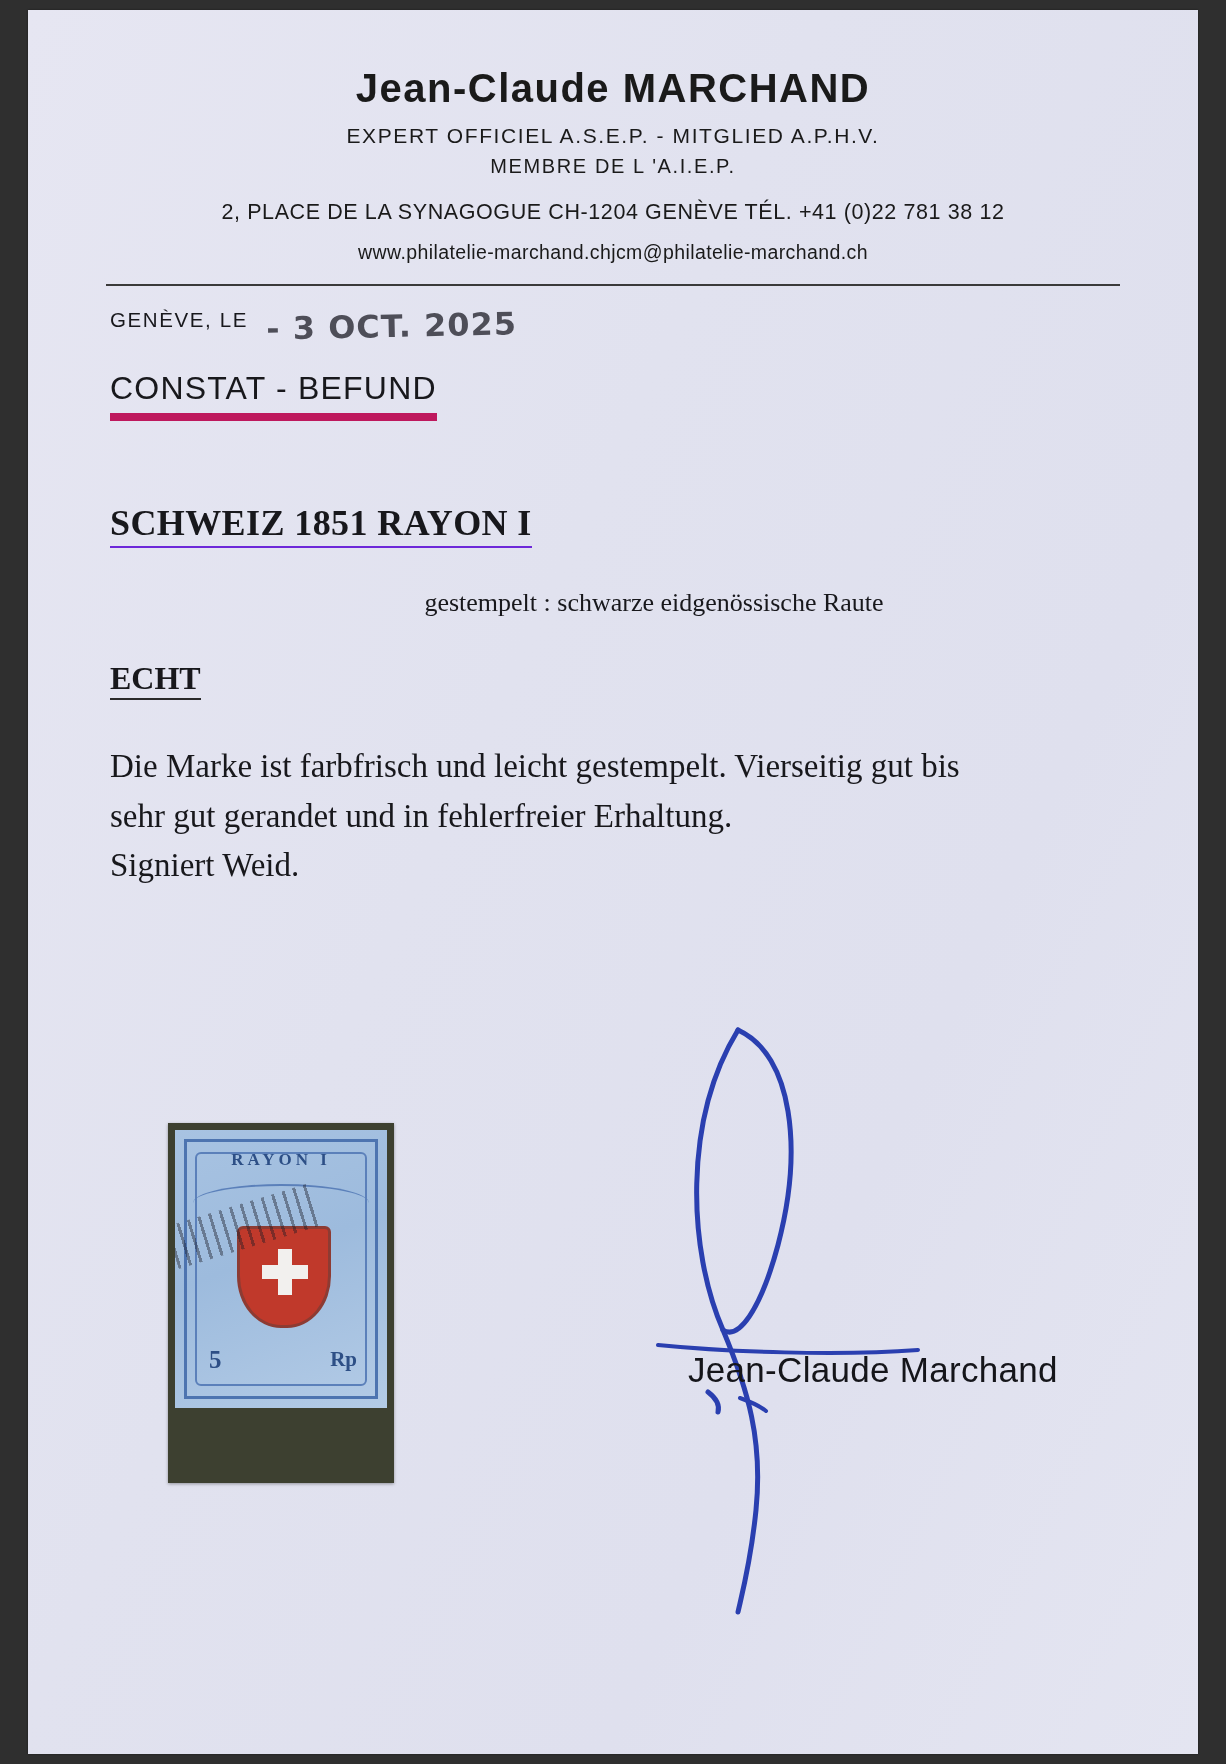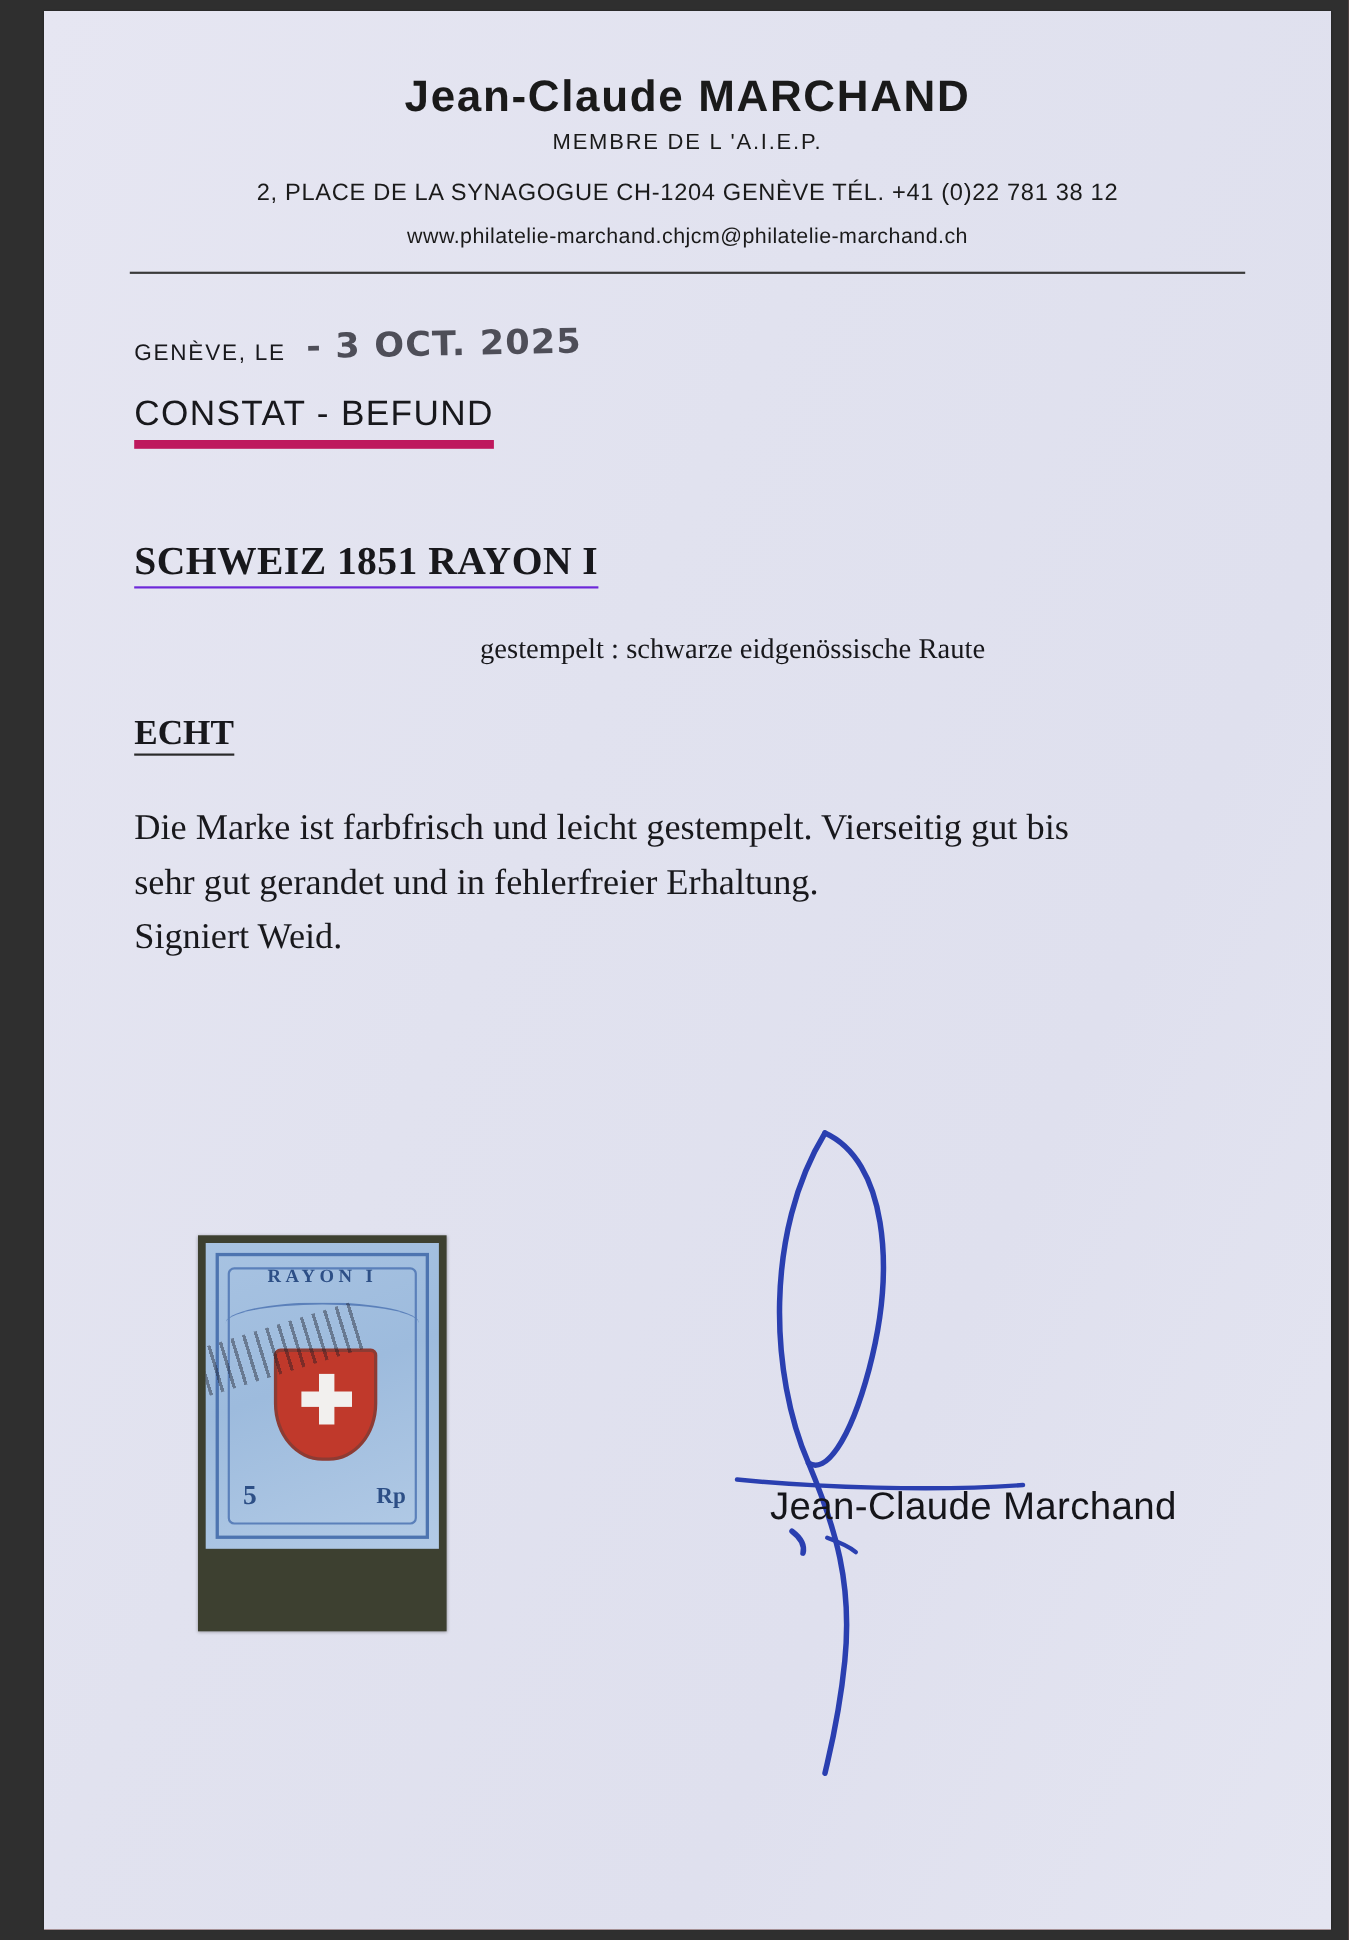--- a/index.html
+++ b/index.html
@@ -8,25 +8,25 @@
     background: #2f2f2f;
   }
   body {
     width: 1226px;
     height: 1764px;
     font-family: "Liberation Sans", sans-serif;
     overflow: hidden;
   }
   .page {
     position: absolute;
-    left: 40px;
+    left: 28px;
     top: 10px;
     width: 1170px;
     height: 1744px;
-    background: #fca5a5;
+    background: #0ea5e9;
     box-shadow: 0 0 2px rgba(0,0,0,.4);
   }
   
   .page:before {
     content: "";
     position: absolute;
     inset: 0;
     background: linear-gradient(115deg, #e6e6f2 0%, #e1e2ef 40%, #dfe0ee 70%, #e4e5f1 100%);
     pointer-events: none;
   }
@@ -74,23 +74,22 @@
     background: #3a3a3a;
     margin: 20px 78px 0 78px;
   }
 
   
   .body {
     padding: 0 0 0 82px;
     color: #18181c;
   }
   .daterow {
-    margin-top: 46px;
+    margin-top: 22px;
     display: flex;
-    align-items: flex-end;
     gap: 22px;
   }
   .date-label {
     font-size: 20.5px;
     letter-spacing: 1.6px;
   }
   .date-stamp {
     font-family: "DejaVu Sans", sans-serif;
     font-size: 31px;
     font-weight: bold;
@@ -262,20 +261,21 @@
   }
 </style>
 </head>
 <body>
 
 <div class="page">
   <div class="inner">
 
     <div class="hdr">
       <div class="hdr-name">Jean-Claude MARCHAND</div>
+      <div class="hdr-line2">EXPERT  OFFICIEL   A.S.E.P.    -    MITGLIED A.P.H.V.</div>
       <div class="hdr-line3">MEMBRE  DE  L 'A.I.E.P.</div>
       <div class="hdr-addr">2, PLACE DE LA SYNAGOGUE   CH-1204 GENÈVE   TÉL. +41 (0)22 781 38 12</div>
       <div class="hdr-web">
         <span>www.philatelie-marchand.ch</span>
         <span>jcm@philatelie-marchand.ch</span>
       </div>
       <div class="rule"></div>
     </div>
 
     <div class="body">

